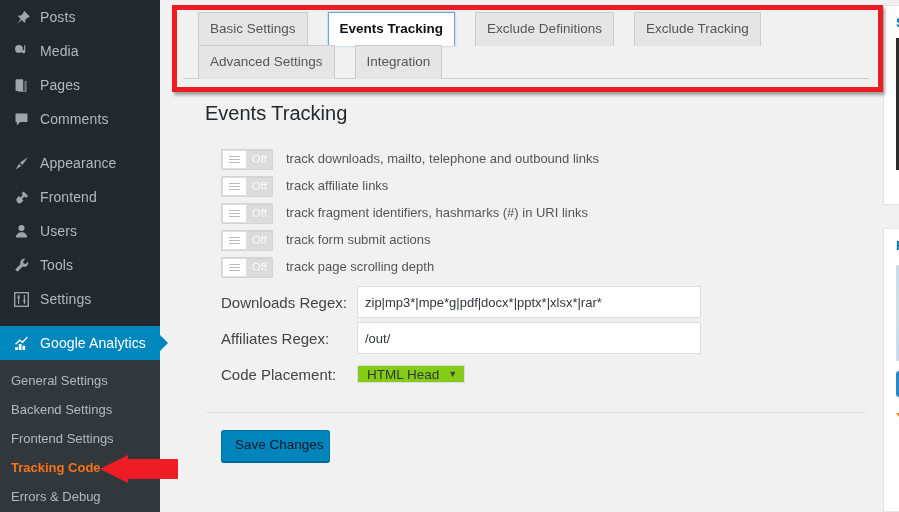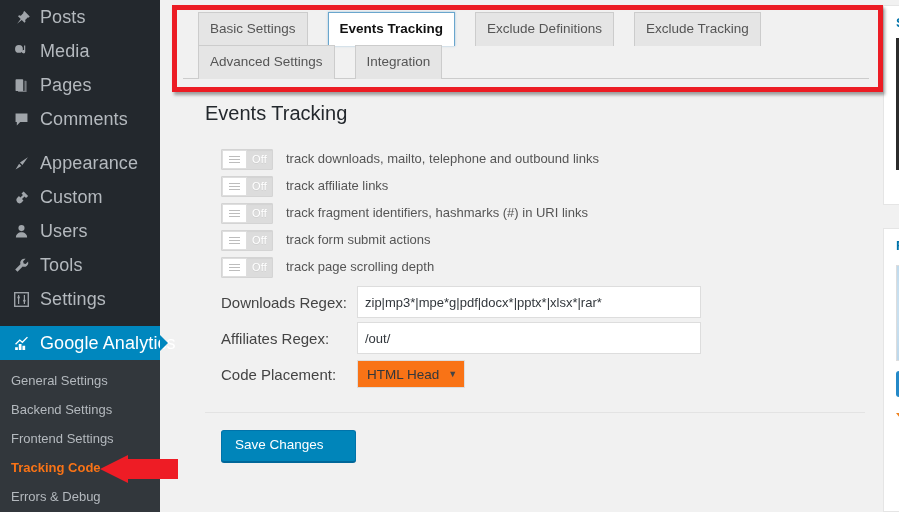--- a/index.html
+++ b/index.html
@@ -24,21 +24,21 @@
     height: 512px;
     background: #23282d;
     z-index: 5;
   }
   .menu-item {
     display: flex;
     align-items: center;
     height: 34px;
     padding-left: 11px;
     color: #b4b9be;
-    font-size: 18px;
+    font-size: 14px;
     line-height: 1;
     cursor: pointer;
     position: relative;
   }
   .menu-item .mi-icon {
     width: 20px;
     height: 20px;
     margin-right: 9px;
     flex: 0 0 20px;
     display: flex;
@@ -242,23 +242,23 @@
     font-size: 13px;
     color: #32373c;
     padding: 0 7px;
     box-sizing: border-box;
     outline: none;
   }
   #downloads-regex-input { width: 344px; }
   #affiliates-regex-input { width: 344px; }
 
   .select-box {
-    height: 28px;
+    height: 18px;
     border: 1px solid #ddd;
-    background: #f97316;
+    background: #84cc16;
     display: inline-flex;
     align-items: center;
     padding: 0 7px 0 9px;
     font-size: 13.5px;
     color: #32373c;
     cursor: pointer;
     box-sizing: border-box;
   }
   .select-box .caret {
     margin-left: 9px;
@@ -272,24 +272,24 @@
     border-top: 1px solid #e3e3e3;
     margin: 20px 0 0 0;
     width: 660px;
   }
 
   #save-changes-button {
     margin: 17px 0 0 16px;
     background: #0085ba;
     border: 1px solid #0073aa;
     border-bottom-color: #006799;
-    color: #ffffff;
+    color: #0f172a;
     font-family: "Liberation Sans", sans-serif;
     font-size: 13.5px;
-    padding: 7px 31px 8px 13px;
+    padding: 7px 5px 8px 13px;
     border-radius: 3px;
     cursor: pointer;
     box-shadow: 0 1px 0 #006799;
     line-height: 1.1;
   }
 
   
   #right-col {
     position: absolute;
     left: 723px;
@@ -415,21 +415,21 @@
     <span class="mi-label">Appearance</span>
   </div>
 
   <div class="menu-item">
     <span class="mi-icon">
       <svg width="17" height="17" viewBox="0 0 20 20" fill="currentColor">
           <path d="M15.5 2.8 13 5.3l1.7 1.7-3 3-1.7-1.7-2.5 2.5a3.8 3.8 0 0 0 5.3 5.3l2.5-2.5-1.7-1.7 3-3 1.7 1.7 2.5-2.5z" transform="translate(-3,0)"></path>
           <path d="M6 12 2.5 17.5"></path>
         </svg>
     </span>
-    <span class="mi-label">Custom</span>
+    <span class="mi-label">Frontend</span>
   </div>
 
   <div class="menu-item">
     <span class="mi-icon">
       <svg width="17" height="17" viewBox="0 0 20 20" fill="currentColor">
           <circle cx="10" cy="6" r="3.6"></circle>
           <path d="M3.4 17c0-3.6 3-6 6.6-6s6.6 2.4 6.6 6z"></path>
         </svg>
     </span>
     <span class="mi-label">Users</span>

